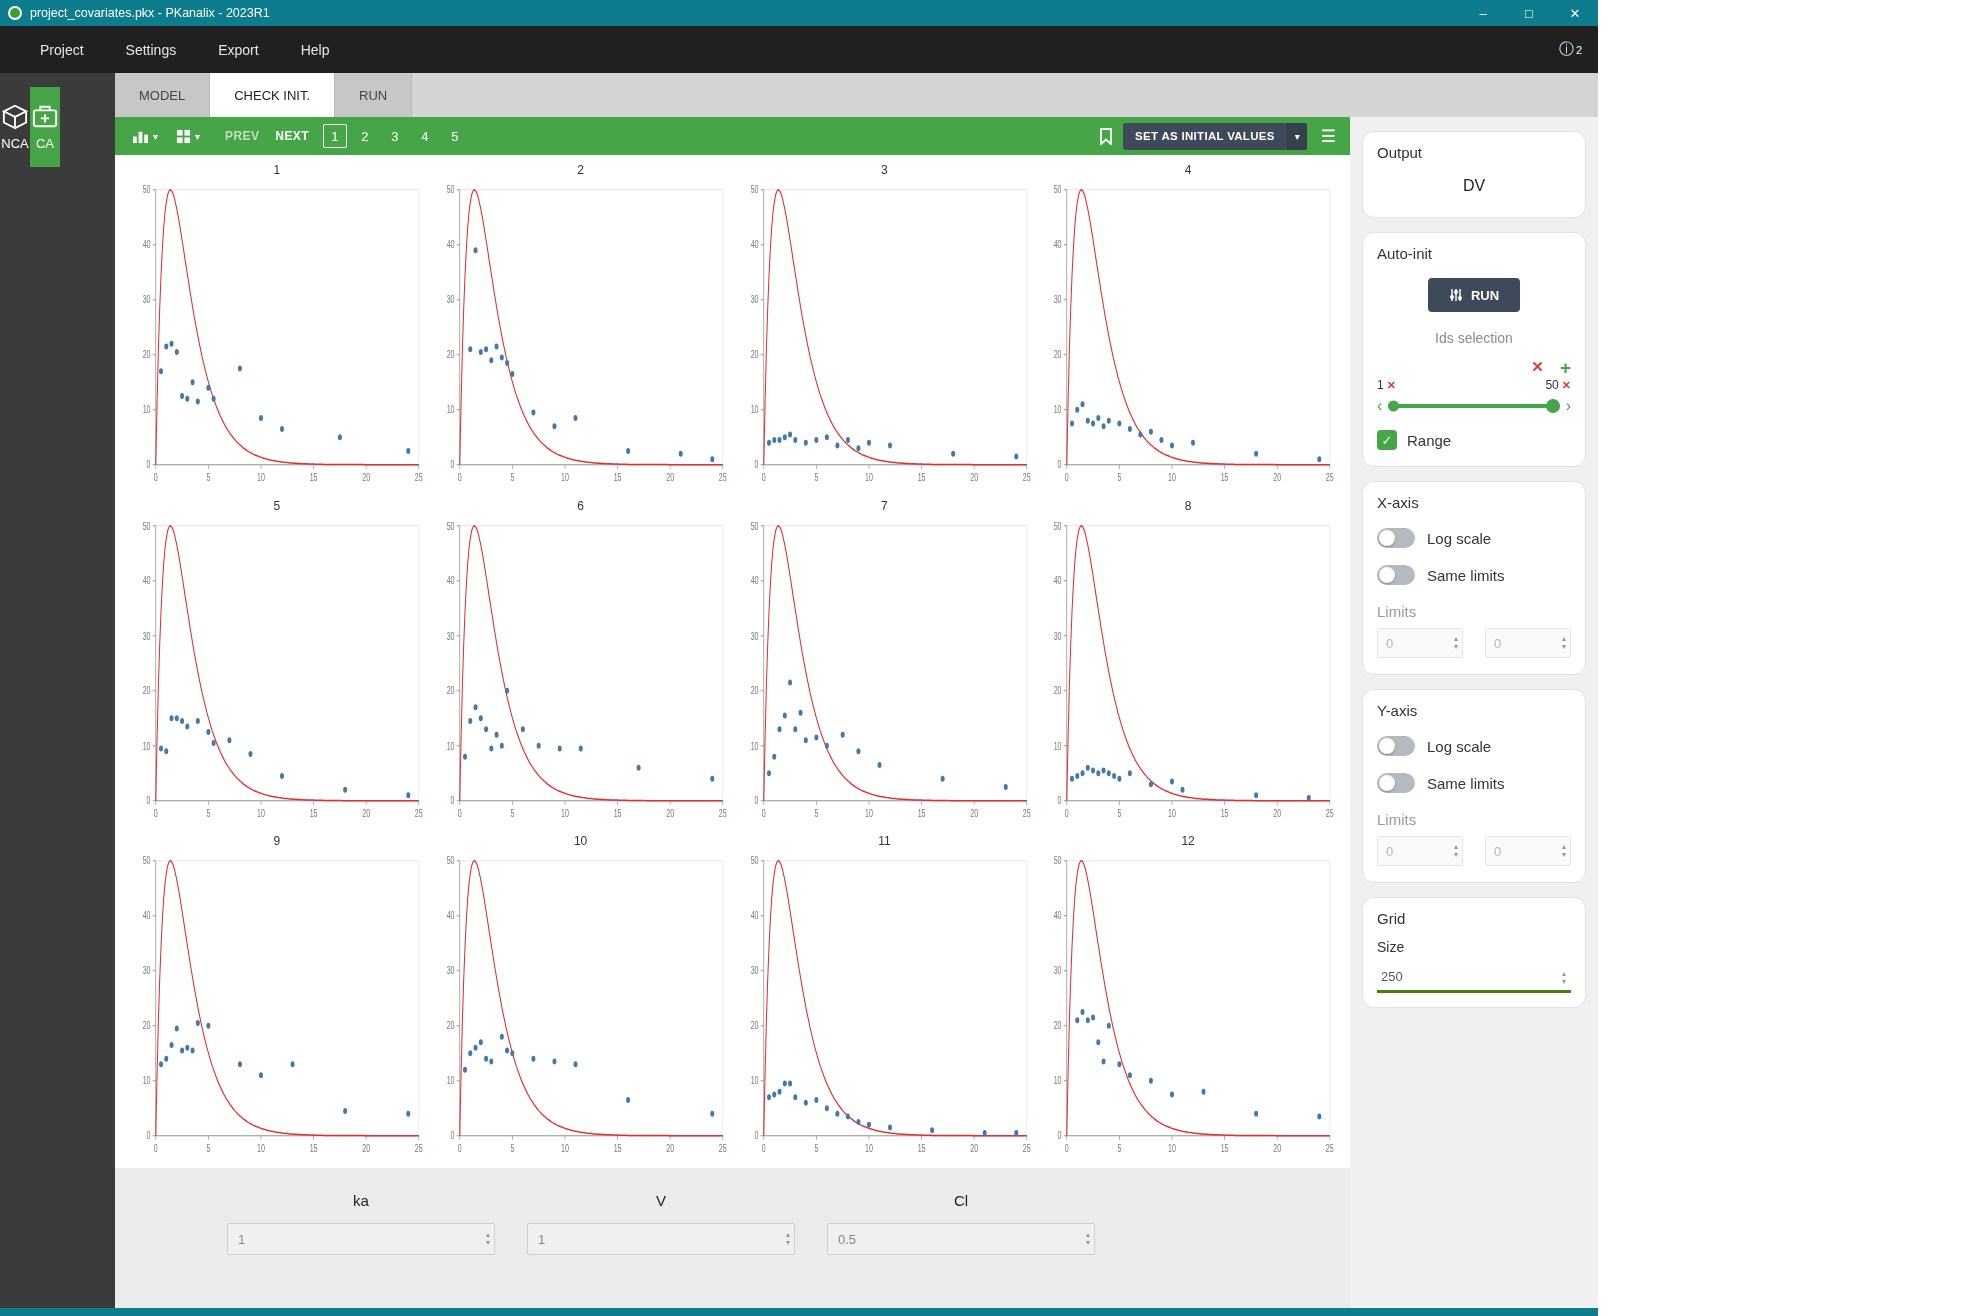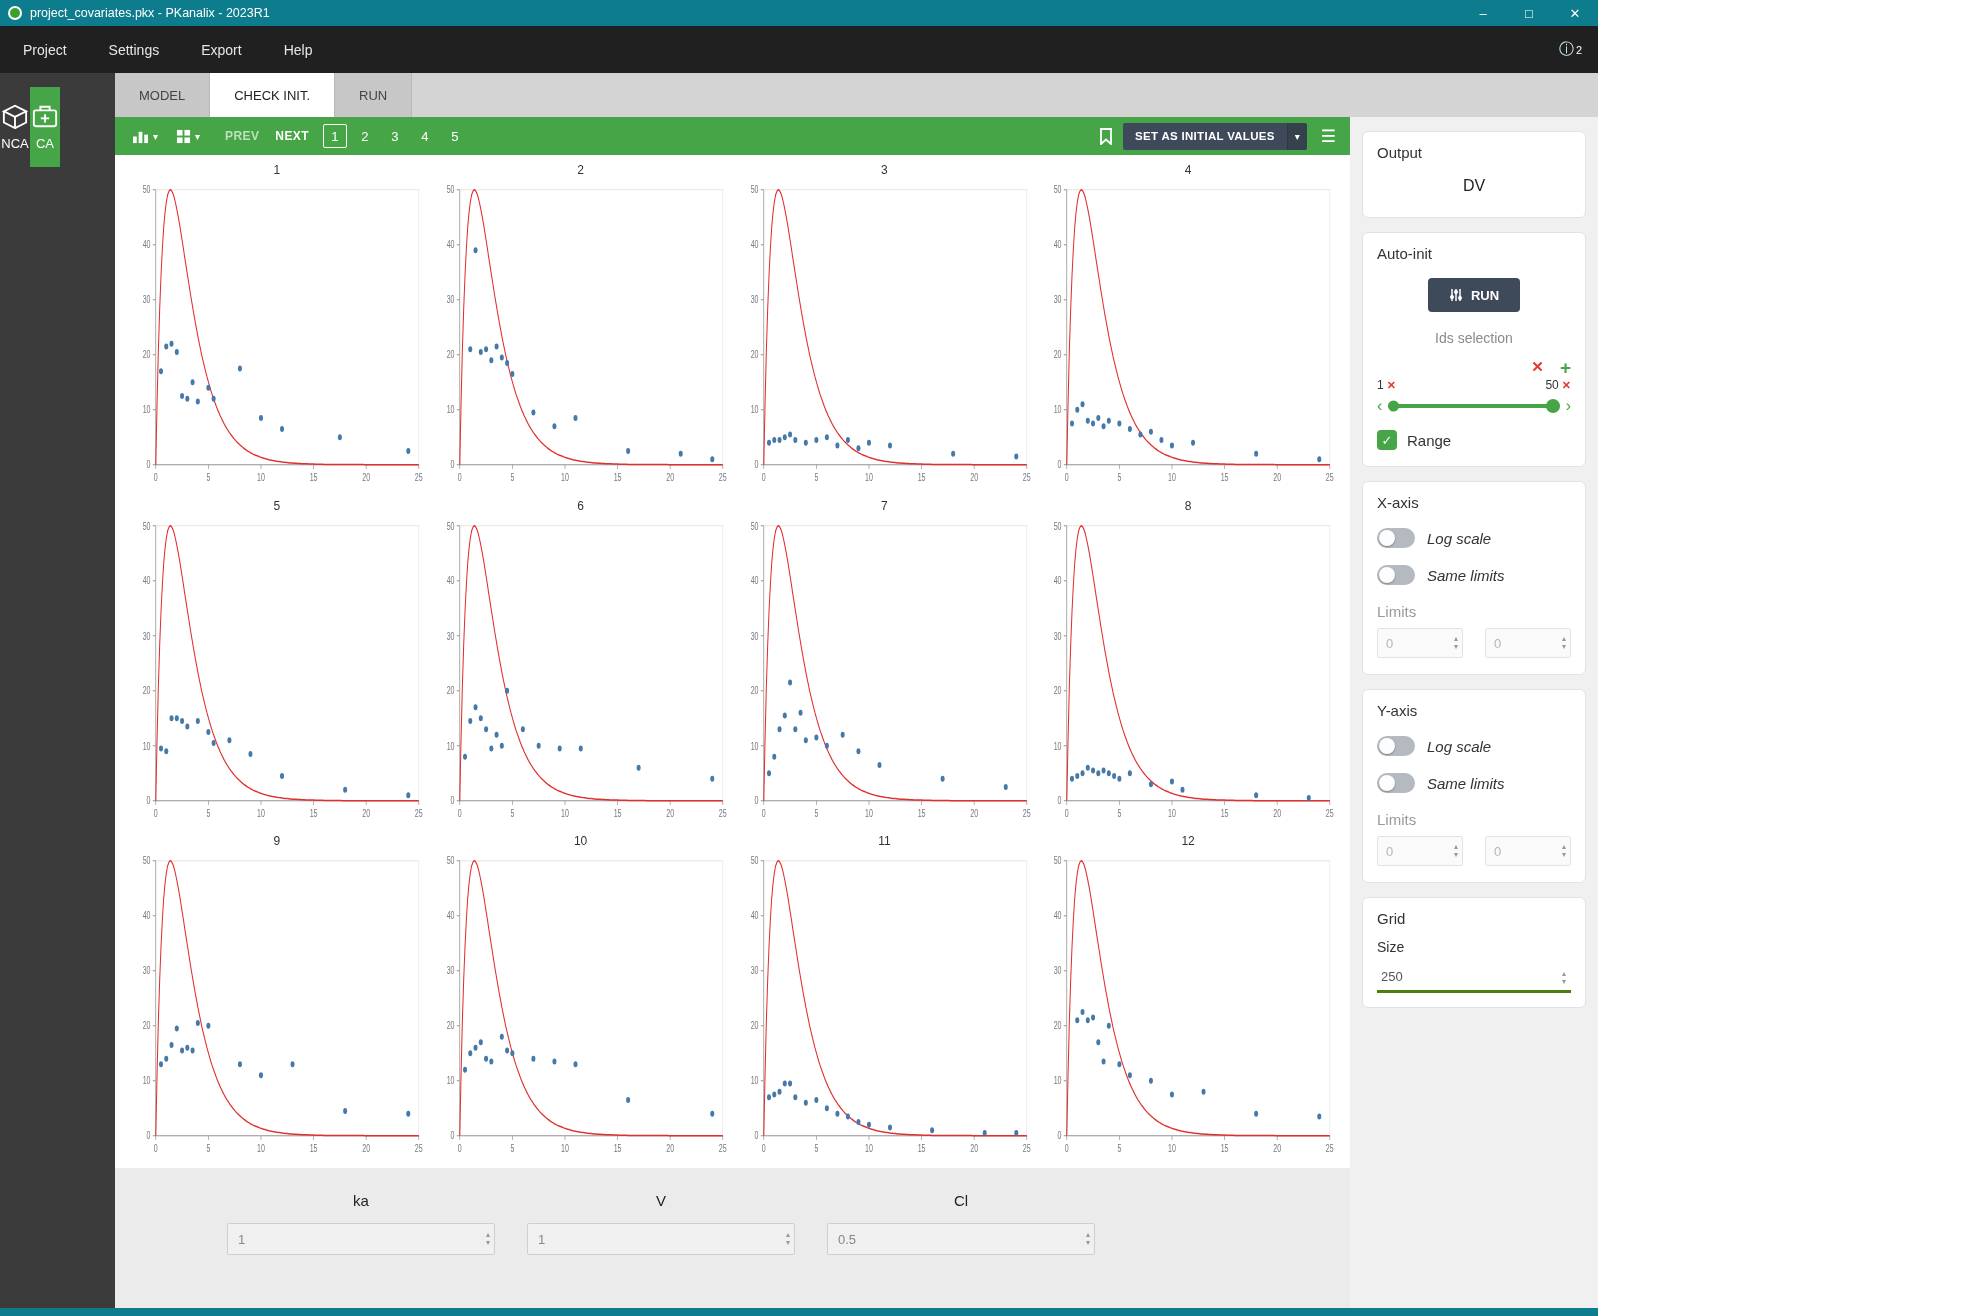--- a/index.html
+++ b/index.html
@@ -9,21 +9,21 @@
   
   .titlebar { height:26px; background:#0d7c8c; display:flex; align-items:center; color:#fff; font-size:12.5px; flex:0 0 auto; }
   .app-icon { width:14px; height:14px; border-radius:50%; background:#fff; margin:0 8px 0 8px; position:relative; }
   .app-icon::after { content:""; position:absolute; left:2px; top:2px; width:10px; height:10px; border-radius:50%; background:#3aa12f; }
   .wincontrols { margin-left:auto; display:flex; height:100%; }
   .winbtn { width:46px; height:100%; display:flex; align-items:center; justify-content:center; font-size:13px; cursor:pointer; }
 
   
   .menubar { height:47px; background:#202020; display:flex; align-items:center; color:#e6e6e6; font-size:14px; flex:0 0 auto; }
   .menu-item { padding:0 21px; height:100%; display:flex; align-items:center; cursor:pointer; }
-  .menu-item:first-child { padding-left:23px; }
+  .menu-item:first-child { padding-left:40px; }
   .menu-right { margin-left:auto; margin-right:16px; display:flex; align-items:center; color:#cfe9f5; font-size:15px; gap:2px; }
   .menu-right .count { font-size:11px; color:#fff; }
 
   
   .navbar { height:47px; background:#3b3b3b; display:flex; align-items:stretch; color:#eee; font-size:15px; flex:0 0 auto; }
   .nav-home { width:56px; display:flex; align-items:center; justify-content:center; cursor:pointer; }
   .nav-tab { padding:0 26px; display:flex; align-items:center; cursor:pointer; }
   .nav-tab.active { background:#46a546; color:#fff; font-weight:bold; }
   .nav-right { margin-left:auto; margin-right:18px; display:flex; align-items:center; }
 
@@ -68,21 +68,21 @@
   
   .paramsbar { height:140px; background:#ebebeb; flex:0 0 auto; display:flex; gap:32px; padding:24px 0 0 112px; }
   .pgroup { width:268px; display:flex; flex-direction:column; }
   .pgroup .plabel { text-align:center; font-size:15px; color:#222; margin-bottom:14px; }
   .pinput-wrap { position:relative; }
   .pinput-wrap input { width:100%; height:32px; background:#f0f0f0; border:1px solid #cfcfcf; border-radius:2px; padding:0 24px 0 10px; font-size:13px; color:#888; font-family:"Liberation Sans",sans-serif; }
   .spin { position:absolute; right:5px; top:50%; transform:translateY(-50%); display:flex; flex-direction:column; line-height:8px; font-size:8px; color:#999; cursor:pointer; text-align:center; }
 
   
   .rightpanel { width:248px; flex:0 0 auto; background:#f0f0f0; padding:14px 12px; overflow:hidden; display:flex; flex-direction:column; gap:14px; }
-  .card { background:#fff; border:1px solid #e2e2e2; border-radius:6px; padding:12px 14px; }
+  .card { background:#fff; border:1px solid #e2e2e2; border-radius:12px; padding:12px 14px; }
   .card-title { font-size:15px; color:#333; }
   .output-value { text-align:center; font-size:16px; color:#222; margin:16px 0 10px; }
 
   .run-btn { margin:16px auto 0; background:#3e4a59; color:#fff; border:none; border-radius:4px; height:34px; width:92px; display:flex; align-items:center; justify-content:center; gap:8px; font-size:13px; font-weight:bold; cursor:pointer; }
   .ids-label { text-align:center; color:#8a8a8a; font-size:14px; margin-top:18px; }
   .row-actions { display:flex; justify-content:flex-end; align-items:center; gap:16px; margin-top:12px; }
   .x-red { color:#e53935; font-weight:bold; font-size:15px; cursor:pointer; }
   .plus-green { color:#46a546; font-weight:bold; font-size:19px; cursor:pointer; line-height:15px; }
   .row-minmax { display:flex; justify-content:space-between; align-items:center; margin-top:2px; font-size:12px; color:#333; }
   .mm { display:flex; align-items:center; gap:3px; }
@@ -93,21 +93,21 @@
   .knob { position:absolute; top:50%; transform:translate(0,-50%); border-radius:50%; background:#46a546; }
   .knob.left { left:0; width:11px; height:11px; }
   .knob.right { right:0; width:14px; height:14px; }
   .row-range { display:flex; align-items:center; gap:10px; margin-top:18px; margin-bottom:4px; }
   .checkbox { width:20px; height:20px; background:#46a546; border-radius:4px; color:#fff; display:flex; align-items:center; justify-content:center; font-size:13px; cursor:pointer; }
   .range-label { font-size:15px; color:#333; }
 
   .toggle-row { display:flex; align-items:center; gap:12px; margin-top:17px; }
   .toggle { width:38px; height:20px; background:#b4bac0; border-radius:10px; position:relative; cursor:pointer; flex:0 0 auto; }
   .toggle .tknob { position:absolute; left:2px; top:2px; width:16px; height:16px; border-radius:50%; background:#fdfdfd; box-shadow:0 1px 2px rgba(0,0,0,.3); }
-  .toggle-label { font-size:15px; color:#333;font-style:italic; }
+  .toggle-label { font-size:15px; color:#333; }
   .limits-label { margin-top:18px; font-size:15px; color:#9a9a9a; }
   .limits-row { display:flex; gap:22px; margin-top:8px; margin-bottom:4px; }
   .limit-wrap { position:relative; flex:1; }
   .limit-wrap input { width:100%; height:30px; background:#fafafa; border:1px solid #e4e4e4; border-radius:2px; padding:0 18px 0 8px; font-size:13px; color:#999; font-family:"Liberation Sans",sans-serif; }
   .limit-wrap input::placeholder { color:#b5b5b5; }
 
   .size-label { margin-top:12px; font-size:14px; color:#333; }
   .size-wrap { position:relative; margin-top:8px; margin-bottom:2px; }
   .size-wrap input { width:100%; height:30px; background:#fff; border:none; border-bottom:3px solid #4d7c0f; padding:0 18px 0 4px; font-size:13px; color:#555; font-family:"Liberation Sans",sans-serif; }
 

